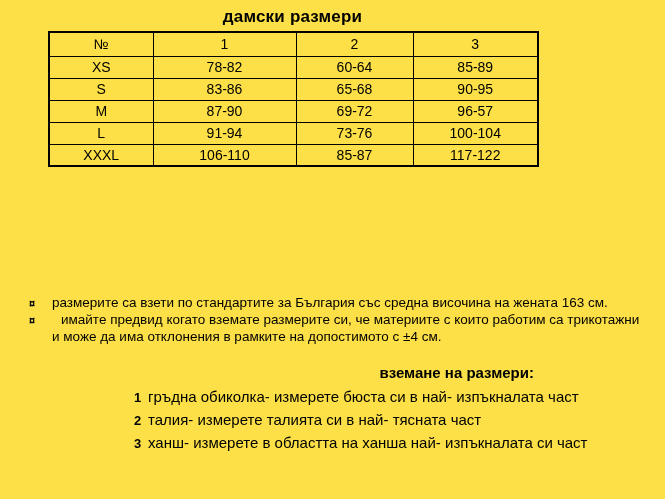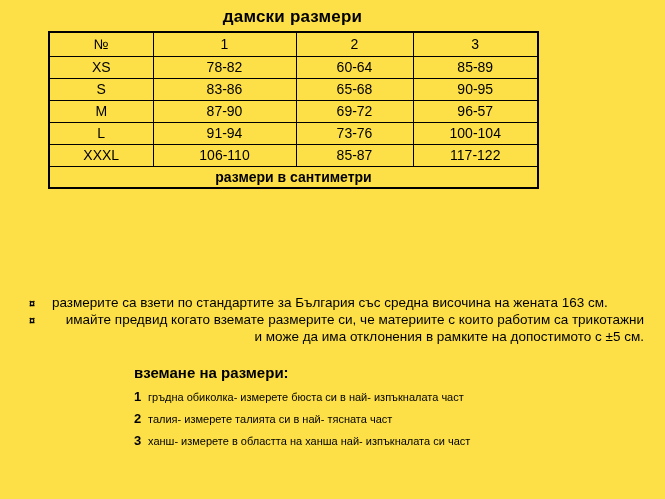--- a/index.html
+++ b/index.html
@@ -43,40 +43,40 @@
   
   .notes-section { position: absolute; left: 29px; top: 294px; width: 615px; }
   .note-item { display: flex; align-items: flex-start; }
   .note-bullet {
     font-weight: bold;
     font-size: 11px;
     width: 23px;
     flex: 0 0 23px;
     padding-top: 3px;
   }
-  .note-text { font-size: 13.5px; line-height: 17px; text-align: right; }
+  .note-text { font-size: 13.5px; line-height: 17px; }
   .note-item + .note-item { margin-top: 0; }
   .note-item:nth-child(2) .note-text { text-indent: 9px; }
 
   
   .measuring-section { position: absolute; left: 134px; top: 364px; width: 400px; }
   .measuring-heading {
-    text-align: left;
+    text-align: right;
     font-weight: bold;
     font-size: 15px;
     margin-bottom: 5px;
   }
   .measure-item { display: flex; align-items: baseline; line-height: 22px; white-space: nowrap; }
   .measure-num {
     font-weight: bold;
     font-size: 13px;
     width: 14px;
     flex: 0 0 14px;
   }
-  .measure-text { font-size: 11px; }
+  .measure-text { font-size: 15px; }
 </style>
 </head>
 <body>
 
 <div class="sheet">
 
   <section class="table-section">
     <div class="page-title">дамски размери</div>
 
     <table class="size-table">
@@ -116,35 +116,32 @@
           <td>91-94</td>
           <td>73-76</td>
           <td>100-104</td>
         </tr>
         <tr>
           <td>XXXL</td>
           <td>106-110</td>
           <td>85-87</td>
           <td>117-122</td>
         </tr>
-        <tr>
-          <td class="footer-cell" colspan="4">размери в сантиметри</td>
-        </tr>
       </tbody>
     </table>
   </section>
 
   <section class="notes-section">
     <div class="note-item">
       <span class="note-bullet">¤</span>
       <span class="note-text">размерите са взети по стандартите за България със средна височина на жената 163 см.</span>
     </div>
     <div class="note-item">
       <span class="note-bullet">¤</span>
-      <span class="note-text">имайте предвид когато вземате размерите си, че материите с които работим са трикотажни и може да има отклонения в рамките на допостимото с ±5 см.</span>
+      <span class="note-text">имайте предвид когато вземате размерите си, че материите с които работим са трикотажни и може да има отклонения в рамките на допостимото с ±4 см.</span>
     </div>
   </section>
 
   <section class="measuring-section">
     <div class="measuring-heading">вземане на размери:</div>
     <div class="measure-item">
       <span class="measure-num">1</span>
       <span class="measure-text">гръдна обиколка- измерете бюста си в най- изпъкналата част</span>
     </div>
     <div class="measure-item">

